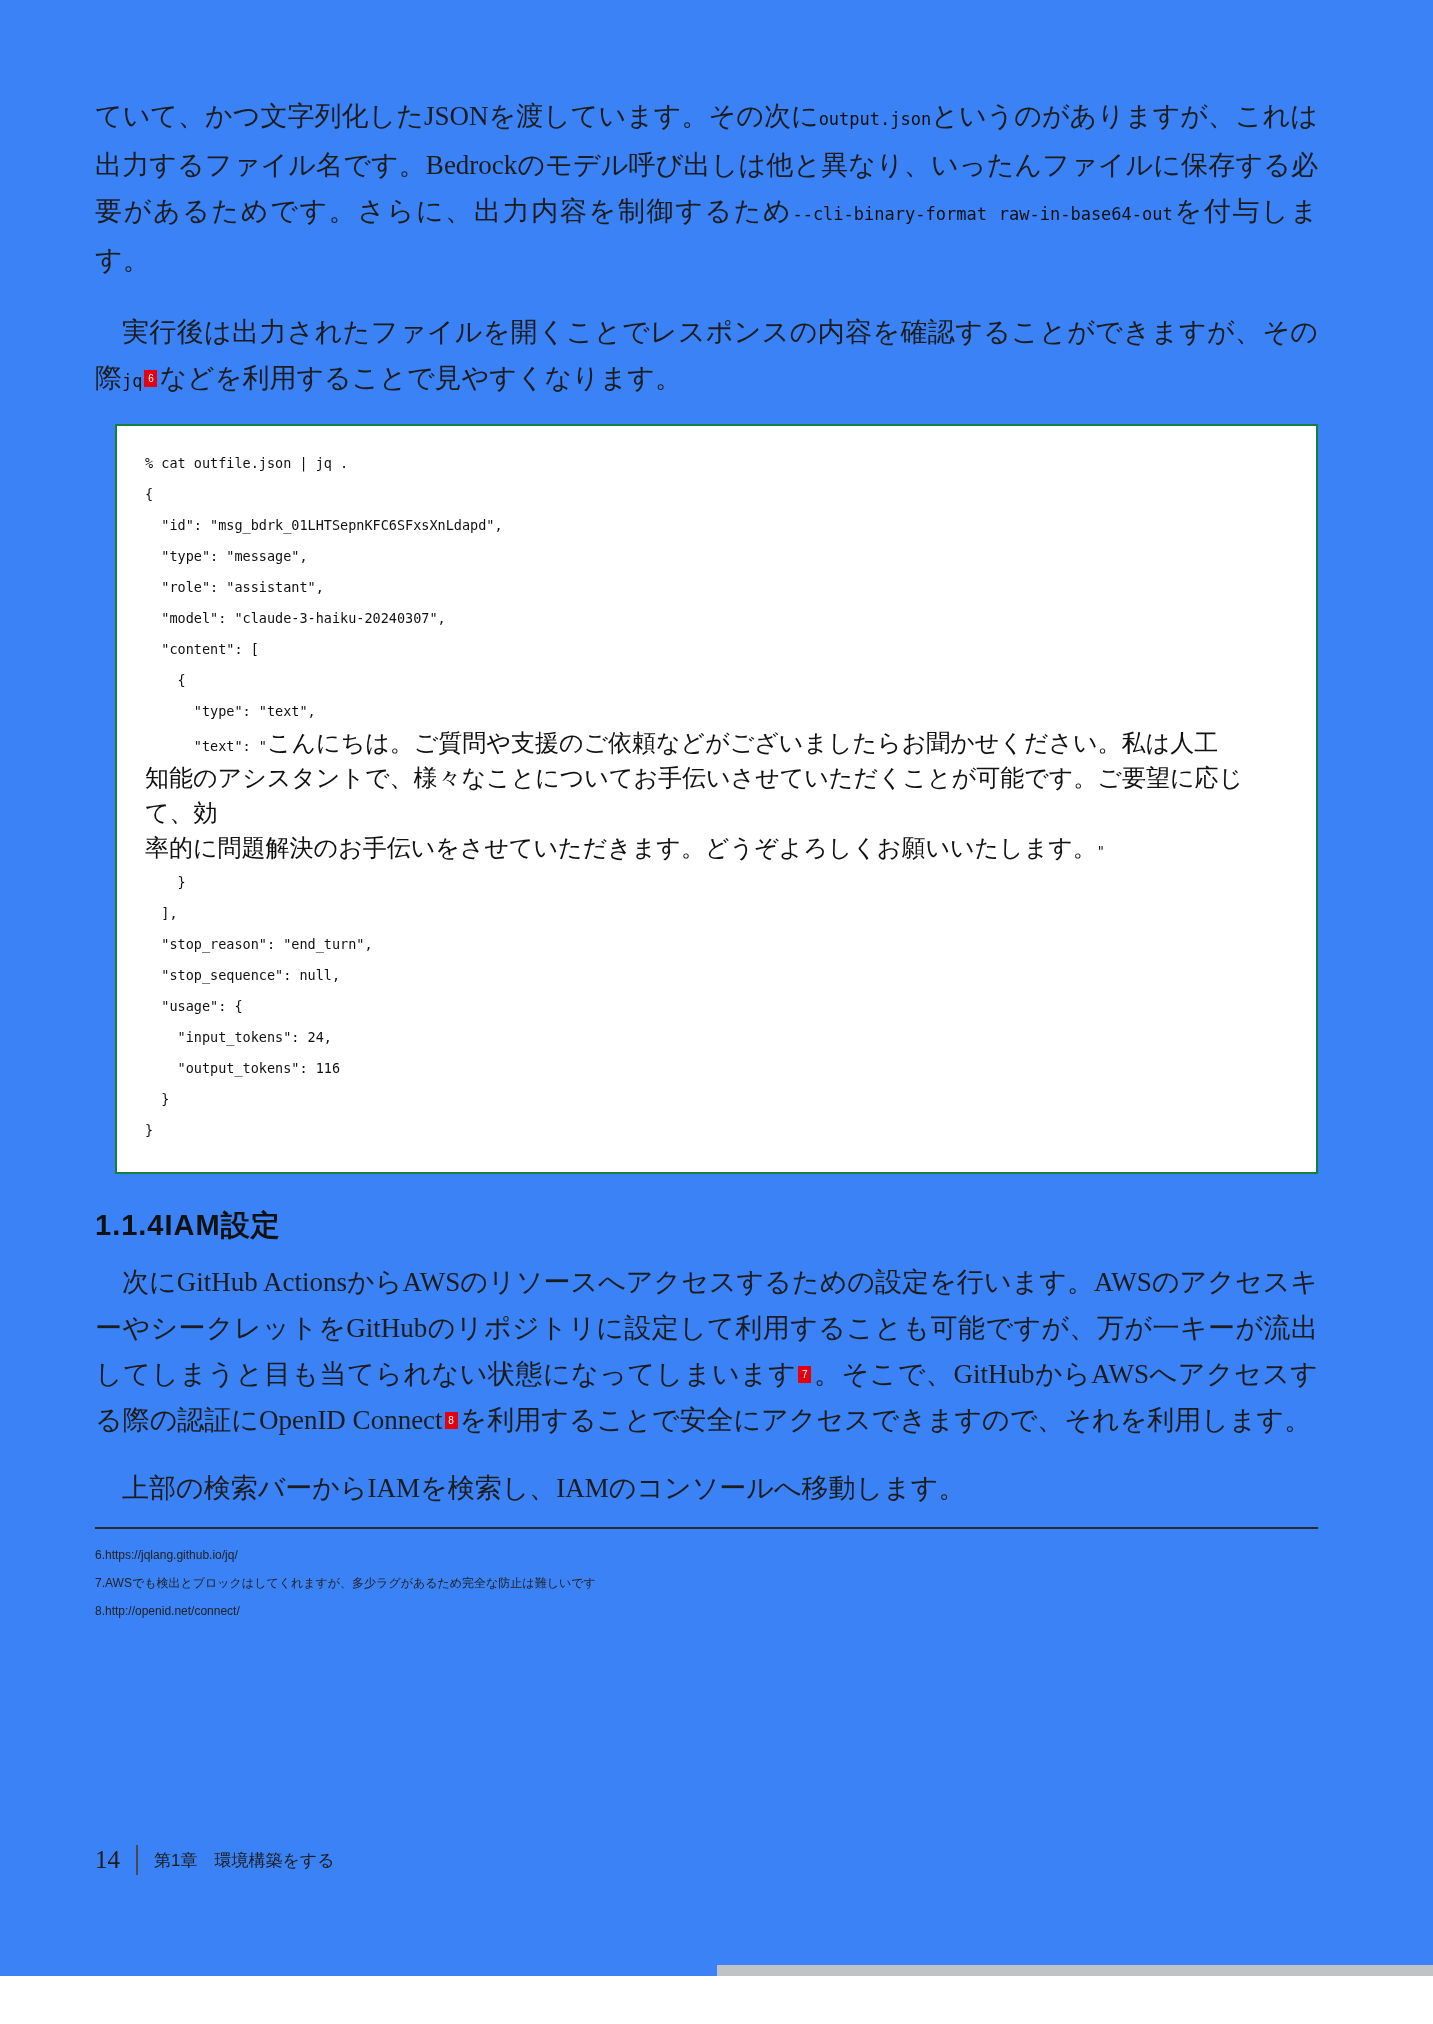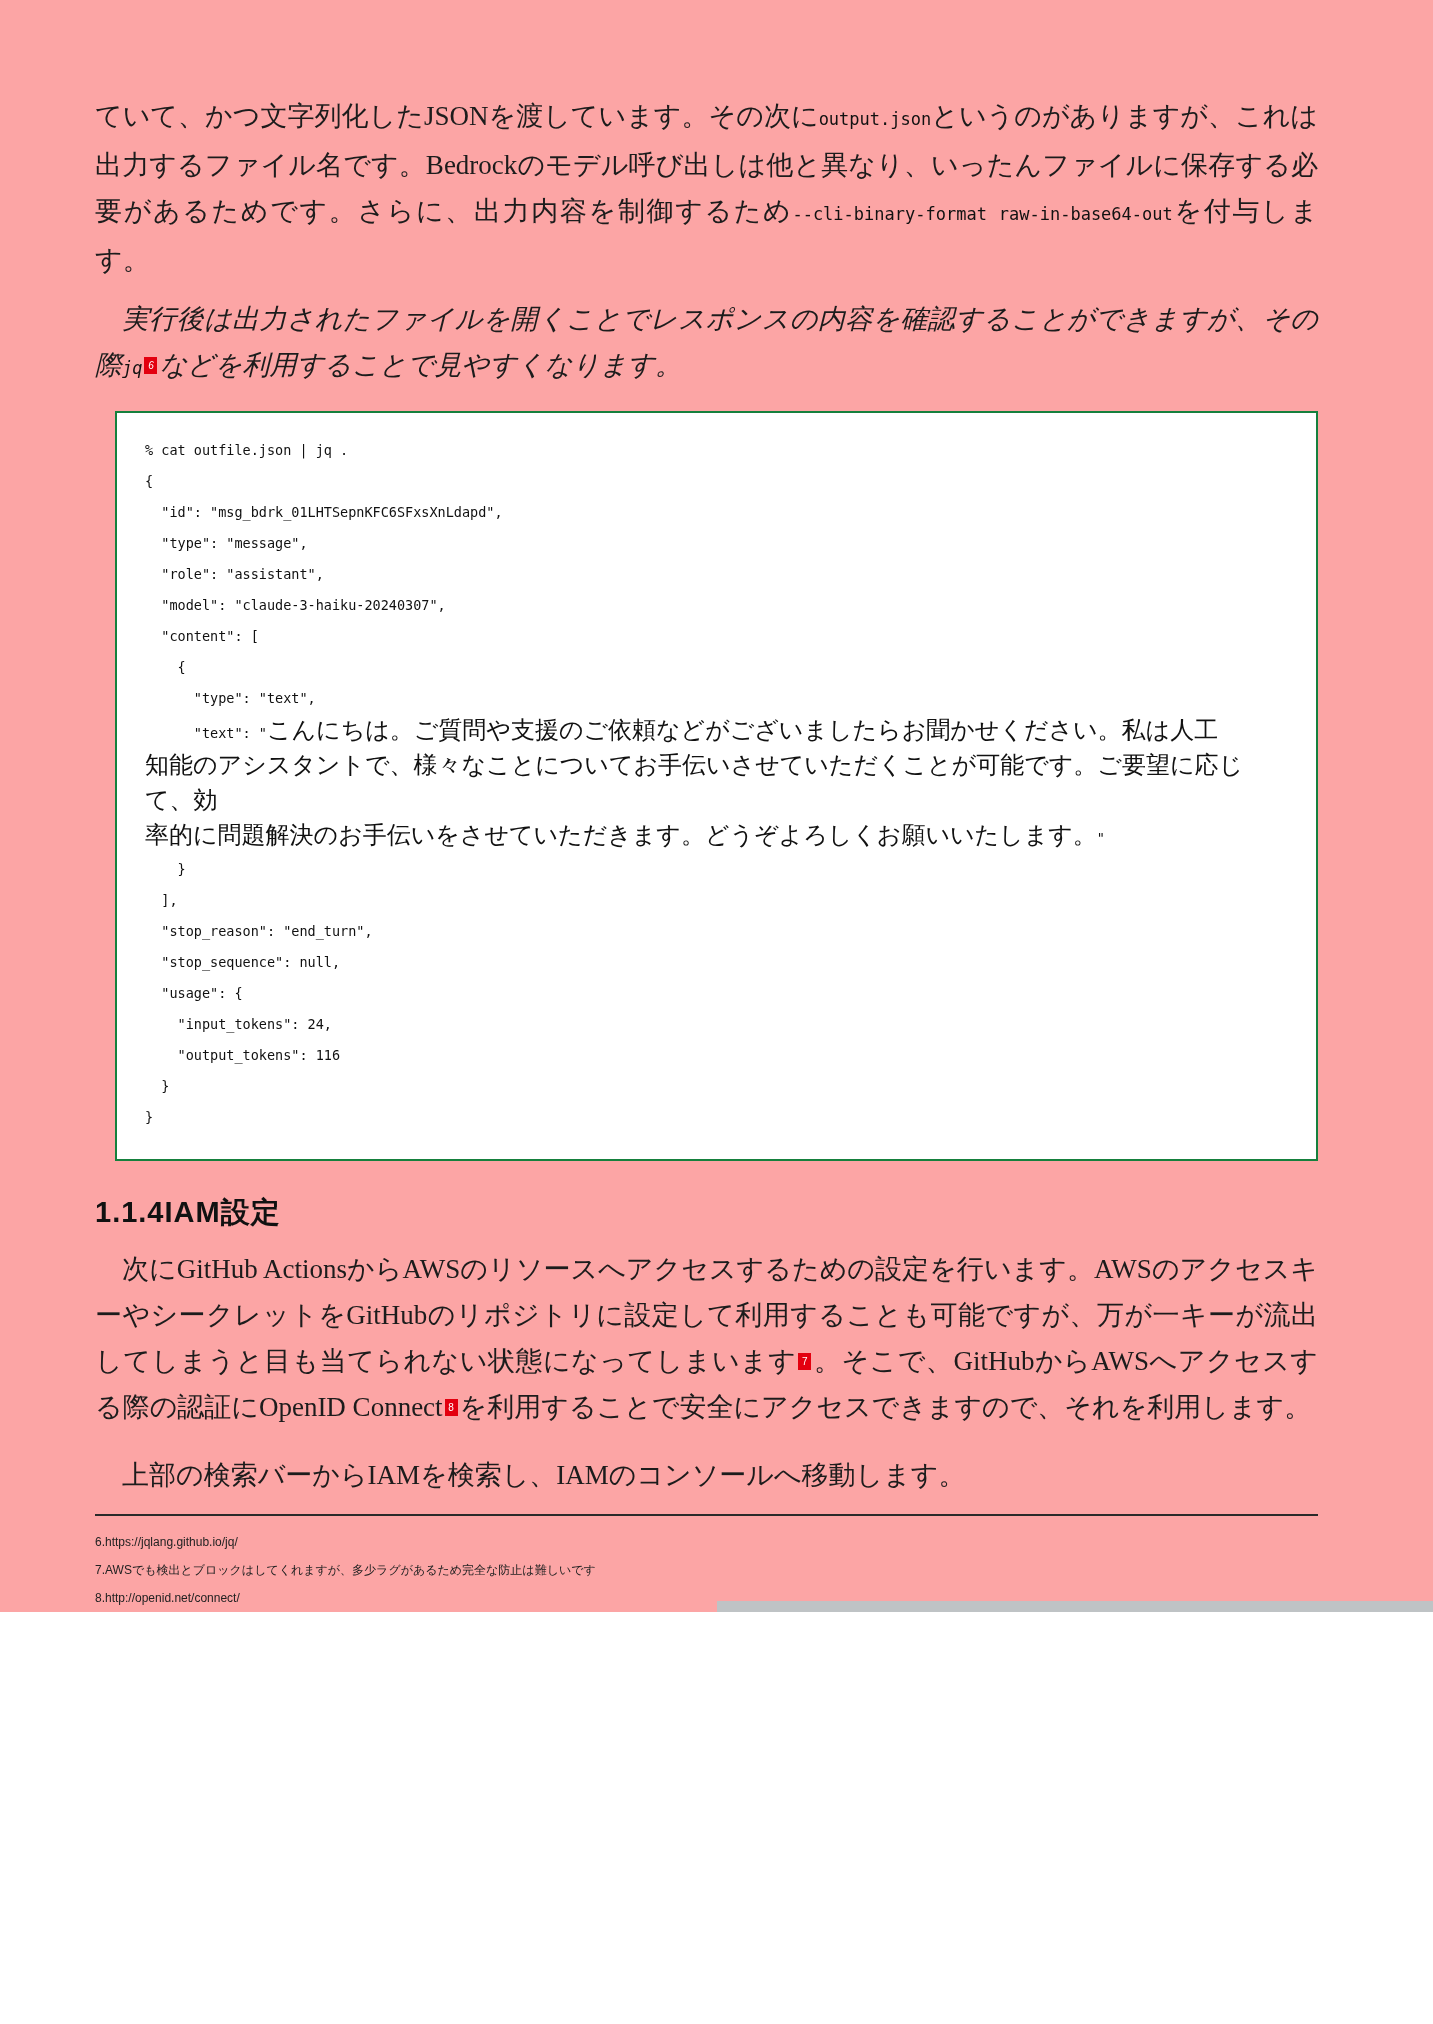--- a/index.html
+++ b/index.html
@@ -1,40 +1,40 @@
 <!DOCTYPE html>
 <html><head>
 <meta charset="utf-8">
 <style>
   html, body { margin: 0; padding: 0; background: #ffffff; }
   .page {
     position: relative;
     width: 1433px;
-    height: 1612px;
-    background: #fca5a5;
+    height: 1976px;
+    background: #3b82f6;
     overflow: hidden;
     font-family: "Liberation Serif", "DejaVu Serif", serif;
     color: #1e1e1e;
   }
   .content {
     position: absolute;
     left: 95px;
     top: 0;
     width: 1223px;
     padding-top: 93px;
   }
   .body-text {
     margin: 0;
     font-size: 27px;
     line-height: 46px;
     text-align: justify;
     color: #1c1c1c;
   }
   .indent { text-indent: 27px; margin-top: 22px; }
-  .p2 { margin-top: 13px; font-style: italic; }
+  .p2 { margin-top: 26px; }
   .inline-code {
     font-family: "DejaVu Sans Mono", monospace;
     font-size: 17px;
     color: #111111;
   }
   .fnref {
     display: inline-block;
     width: 13px;
     height: 17px;
     background: #e3000f;

